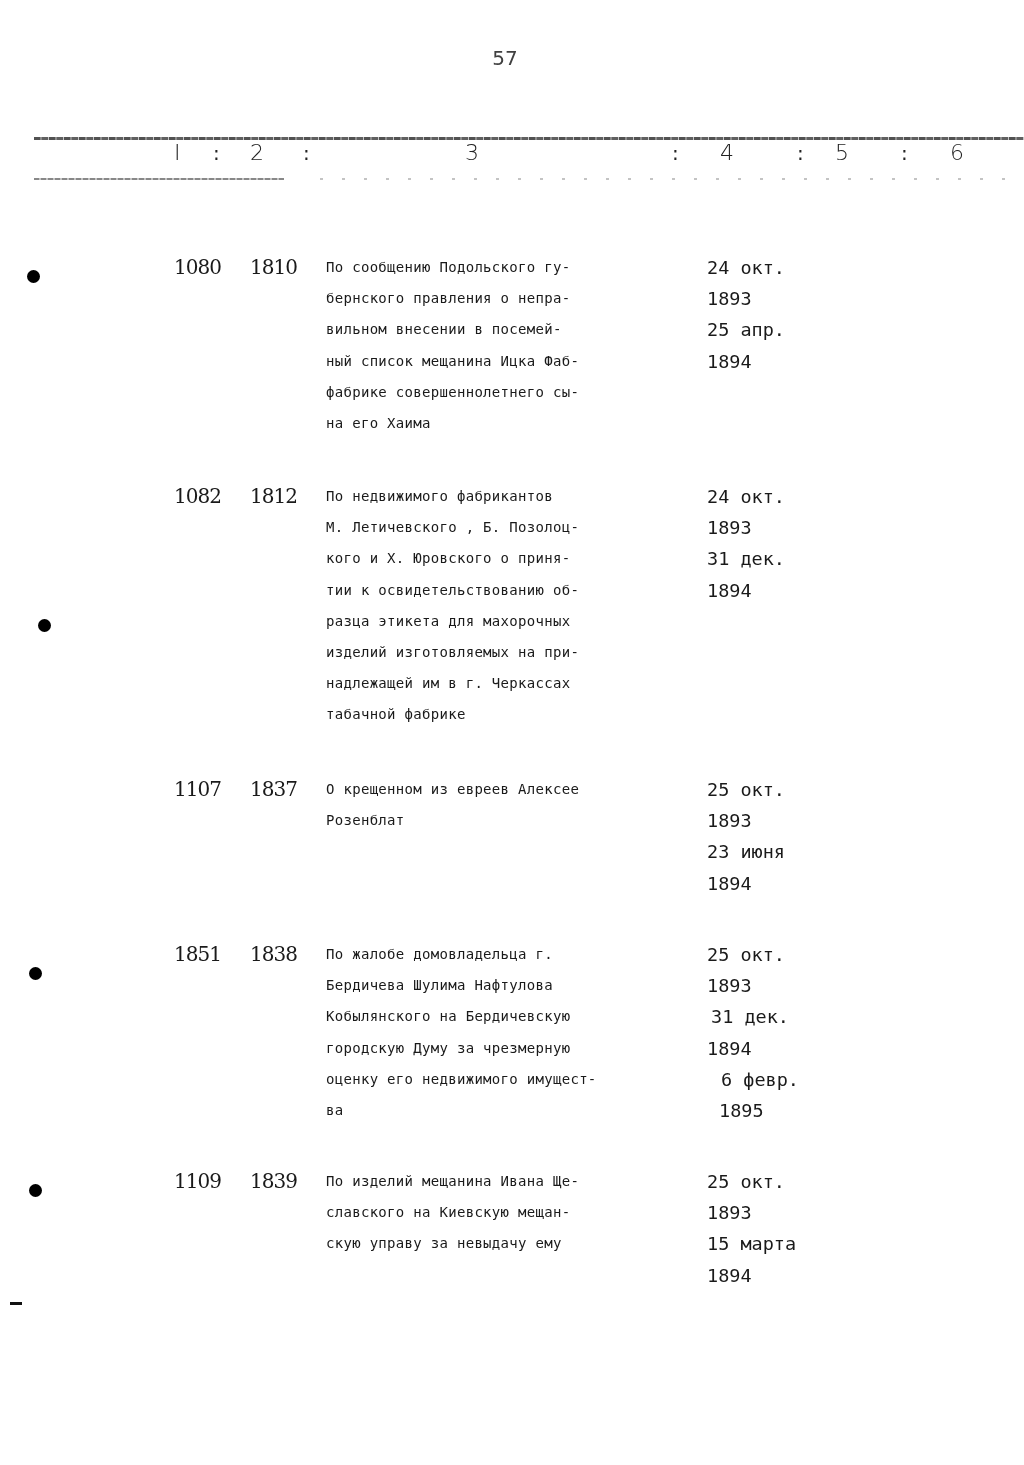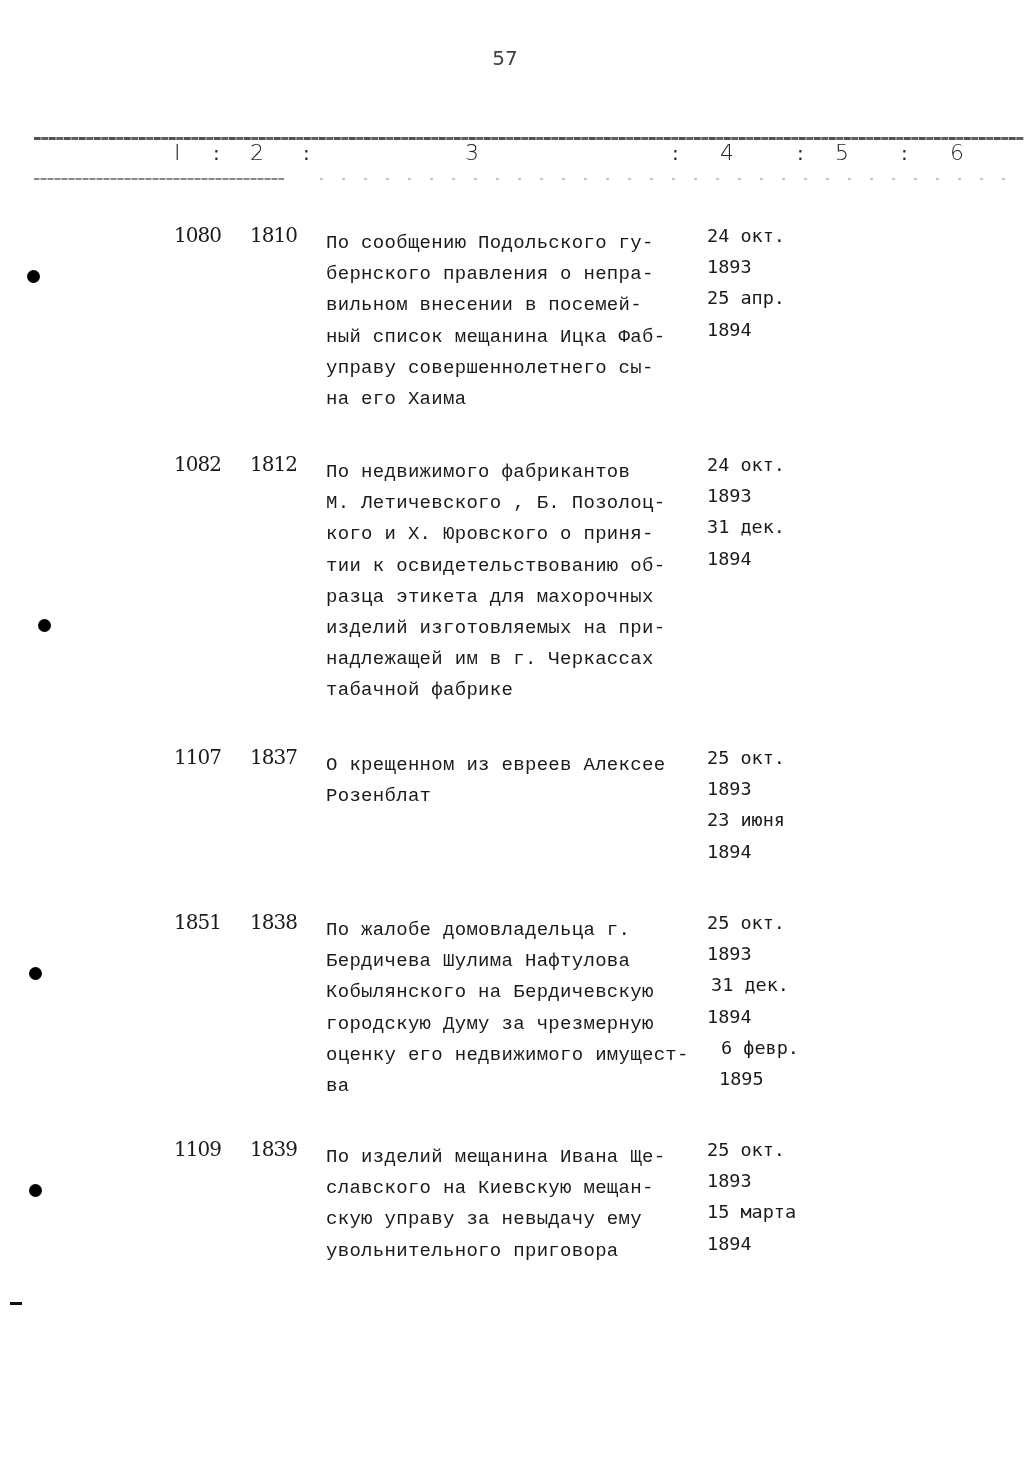--- a/index.html
+++ b/index.html
@@ -36,31 +36,30 @@
     font-family: "DejaVu Sans", sans-serif;
   }
   .entry { position: absolute; left: 0; width: 1024px; }
   .entry .num1, .entry .num2 {
     position: absolute; top: 0; font-size: 20px; letter-spacing: -1px;
     font-family: "DejaVu Serif", serif; font-weight: 300;
   }
   .entry .num1 { left: 174px; }
   .entry .num2 { left: 250px; }
   .entry .desc {
-    position: absolute; top: 8px; left: 326px; width: 380px;
-    font-size: 19px; line-height: 31.2px;
+    position: absolute; top: 0; left: 326px; width: 380px;
+    font-size: 14px; line-height: 31.2px;
     letter-spacing: 0.3px;
-    font-family: Liberation Mono, monospace;
   }
   .entry .desc div, .entry .dates div { white-space: nowrap; }
   .entry .dates {
     position: absolute; top: 0; left: 707px; width: 110px;
     font-size: 18.5px; line-height: 31.2px;
   }
-  .entry .desc, .entry .dates, .entry .num1, .entry .num2 { line-height: 31.2px; }
+  .entry .desc, .entry .dates, .entry .num1, .entry .num2 { line-height: 31.2px; margin-top: 32px; }
   .punch {
     position: absolute; width: 13px; height: 13px; border-radius: 50%;
     background: #000;
   }
   .margin-mark {
     position: absolute; left: 10px; top: 1302px; width: 12px; height: 3px; background: #111;
   }
 </style>
 </head>
 <body>
@@ -89,21 +88,21 @@
   <div class="rule-bottom-faint"></div>
 
   <div class="entry" style="top:220px">
     <span class="num1">1080</span>
     <span class="num2">1810</span>
     <div class="desc">
       <div>По сообщению Подольского гу-</div>
       <div>бернского правления о непра-</div>
       <div>вильном внесении в посемей-</div>
       <div>ный список мещанина Ицка Фаб-</div>
-      <div>управу совершеннолетнего сы-</div>
+      <div>фабрике совершеннолетнего сы-</div>
       <div>на его Хаима</div>
     </div>
     <div class="dates">
       <div>24 окт.</div>
       <div>1893</div>
       <div>25 апр.</div>
       <div>1894</div>
     </div>
   </div>
 
@@ -164,21 +163,20 @@
     </div>
   </div>
 
   <div class="entry" style="top:1134px">
     <span class="num1">1109</span>
     <span class="num2">1839</span>
     <div class="desc">
       <div>По изделий мещанина Ивана Ще-</div>
       <div>славского на Киевскую мещан-</div>
       <div>скую управу за невыдачу ему</div>
-      <div>увольнительного приговора</div>
     </div>
     <div class="dates">
       <div>25 окт.</div>
       <div>1893</div>
       <div>15 марта</div>
       <div>1894</div>
     </div>
   </div>
 
   <div class="punch" style="left:27px; top:270px"></div>

